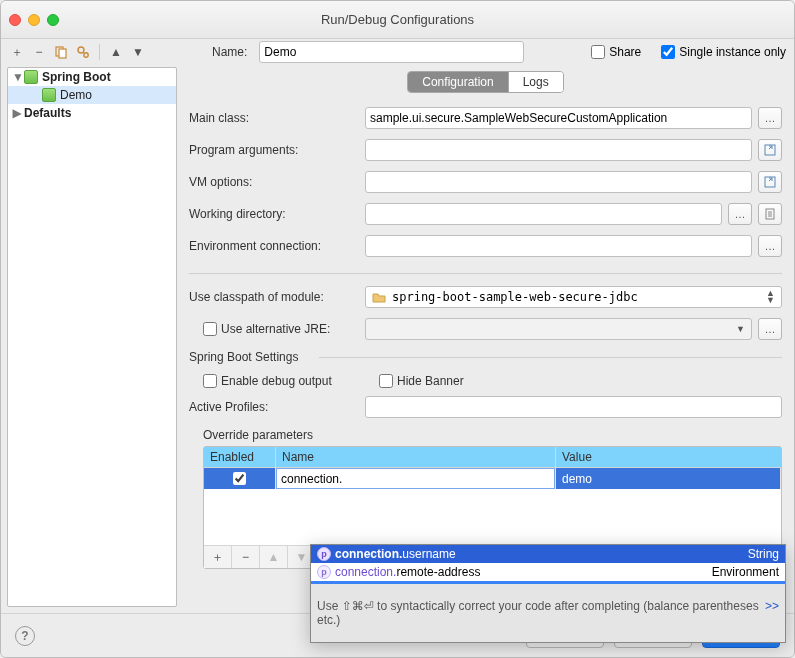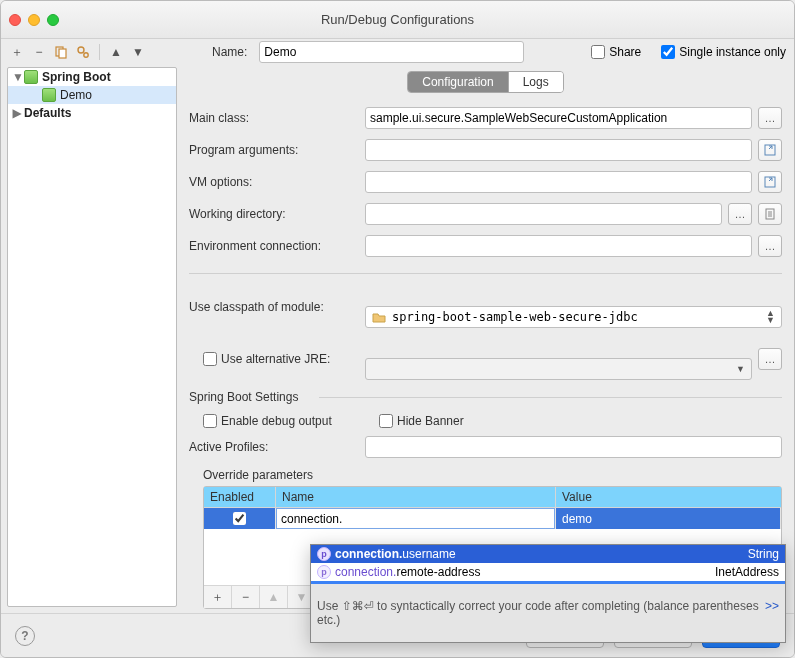--- a/index.html
+++ b/index.html
@@ -39,21 +39,21 @@
 .tabwrap { display: inline-flex; border: 1px solid #a9a9a9; border-radius: 4px; overflow: hidden; }
 .tab { padding: 3px 14px; background: #fff; color: #333; cursor: pointer; font-size: 12px; }
 .tab.active { background: #8a8a8a; color: #fff; }
 .tab + .tab { border-left: 1px solid #a9a9a9; }
 
 .field-row { display: flex; align-items: center; margin-bottom: 10px; gap: 6px; }
 .field-row > label { width: 170px; color: #333; }
 .field-row .textfield { flex: 1; }
 .sqbtn { width: 24px; height: 22px; border: 1px solid #b7b7b7; border-radius: 3px; background: linear-gradient(#fdfdfd,#f1f1f1); display: inline-flex; align-items: center; justify-content: center; color: #555; cursor: pointer; font-size: 11px; }
 
-.select { flex: 1; height: 22px; border: 1px solid #bfbfbf; border-radius: 3px; background: #fff; display: flex; align-items: center; padding: 0 6px; justify-content: space-between; cursor: pointer; margin-top: 20px; }
+.select { flex: 1; height: 22px; border: 1px solid #bfbfbf; border-radius: 3px; background: #fff; display: flex; align-items: center; padding: 0 6px; justify-content: space-between; cursor: pointer; }
 .select .arrows { font-size: 9px; color: #555; line-height: 7px; }
 .select.disabled { background: #f2f2f2; color: #999; }
 
 .divider { height: 1px; background: #cfcfcf; margin: 6px 0 12px 0; }
 
 fieldset.sb { border: none; }
 .legend { color: #333; margin-bottom: 10px; display: block; position: relative; }
 .legend::after { content: ""; position: absolute; left: 130px; right: 0; top: 50%; height: 1px; background: #cfcfcf; }
 
 .override-box { border: 1px solid #c0c0c0; border-radius: 3px; background: #fff; margin-top: 4px; }
@@ -303,19 +303,19 @@
 
 <div class="popup">
   <div class="opt sel">
     <span class="pico">p</span>
     <span><span class="match">connection.</span><span>username</span></span>
     <span class="type">String</span>
   </div>
   <div class="opt">
     <span class="pico">p</span>
     <span><span class="match">connection.</span><span>remote-address</span></span>
-    <span class="type">InetAddress</span>
+    <span class="type">Environment</span>
   </div>
   <div class="hint">
     <span>Use ⇧⌘⏎ to syntactically correct your code after completing (balance parentheses etc.)</span>
     <a href="#">&gt;&gt;</a>
   </div>
 </div>
 
 </body></html>

